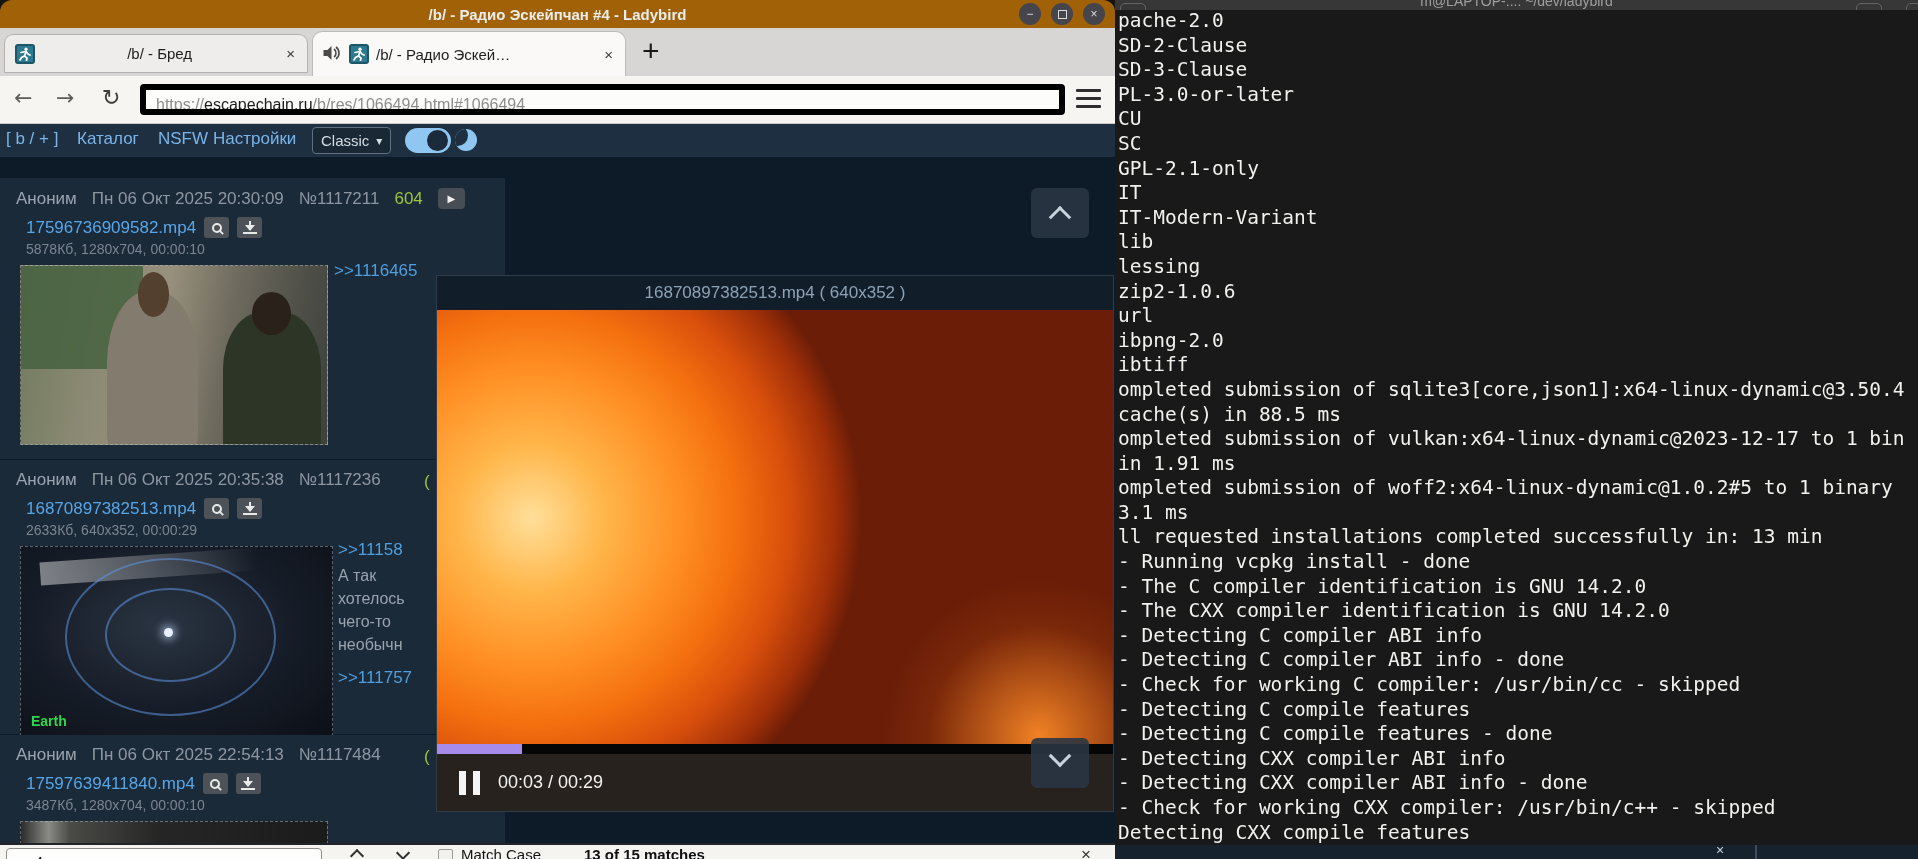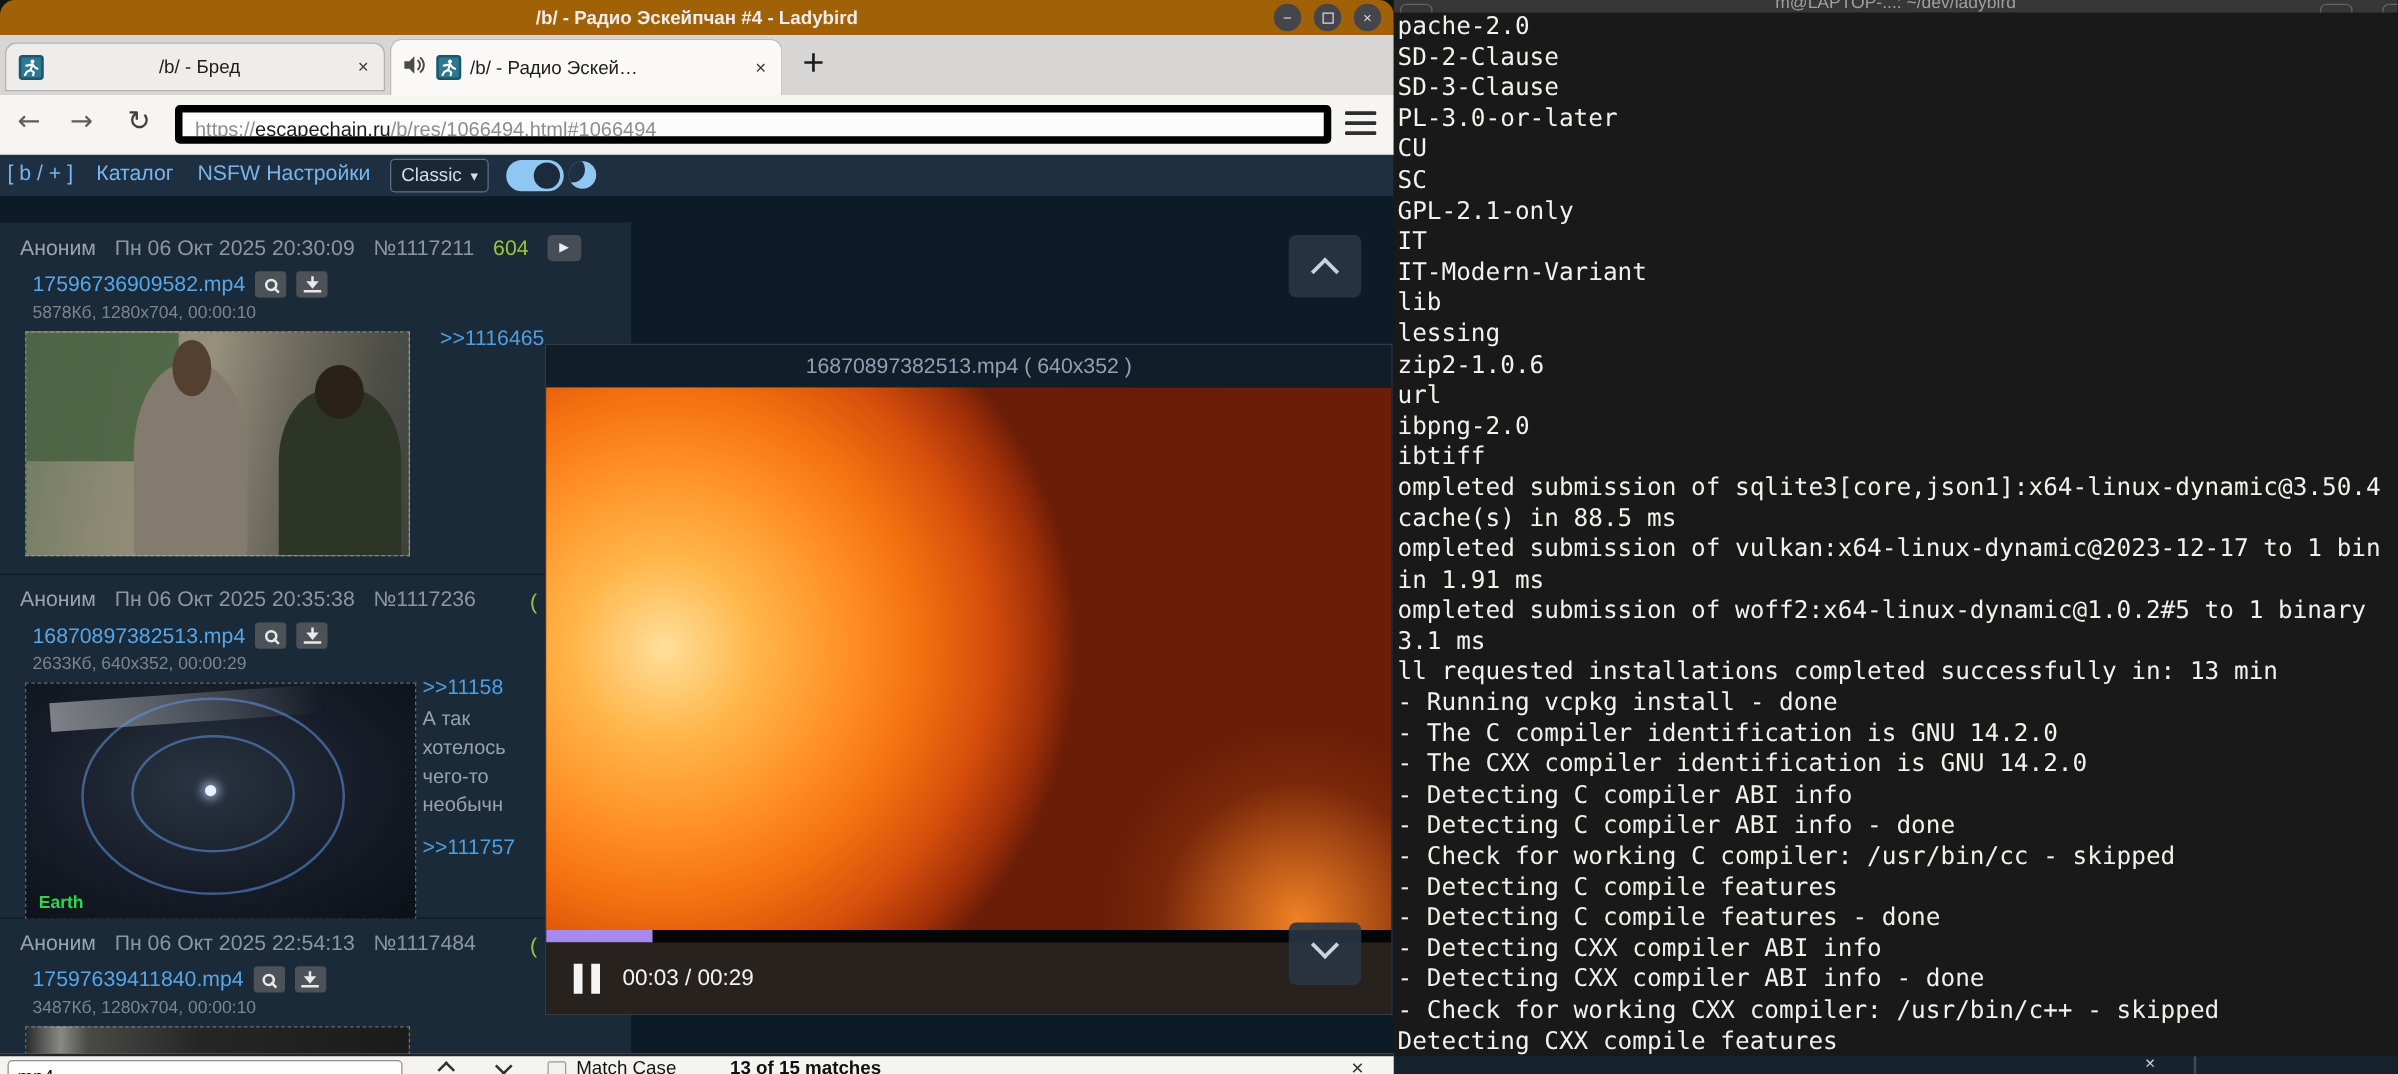--- a/index.html
+++ b/index.html
@@ -276,21 +276,21 @@
             <span class="dl"></span>
           </span>
       </div>
       <div class="file-meta">5878Кб, 1280x704, 00:00:10</div>
       <div class="thumb-row">
         <div class="thumb thumb1">
           <div class="chalkboard"></div>
           <div class="fig-woman"></div>
           <div class="fig-boy"></div>
         </div>
-        <span class="reply-link" style="margin:4px 0 0 24px">&gt;&gt;1116465</span>
+        <span class="reply-link" style="margin:4px 0 0 6px">&gt;&gt;1116465</span>
       </div>
     </div>
 
     <div class="post" style="top:336px; height:274px;">
       <div class="post-header">
         <span class="author">Аноним</span>
         <span>Пн 06 Окт 2025 20:35:38</span>
         <span>№1117236</span>
         <span class="count-paren">(</span>
       </div>

